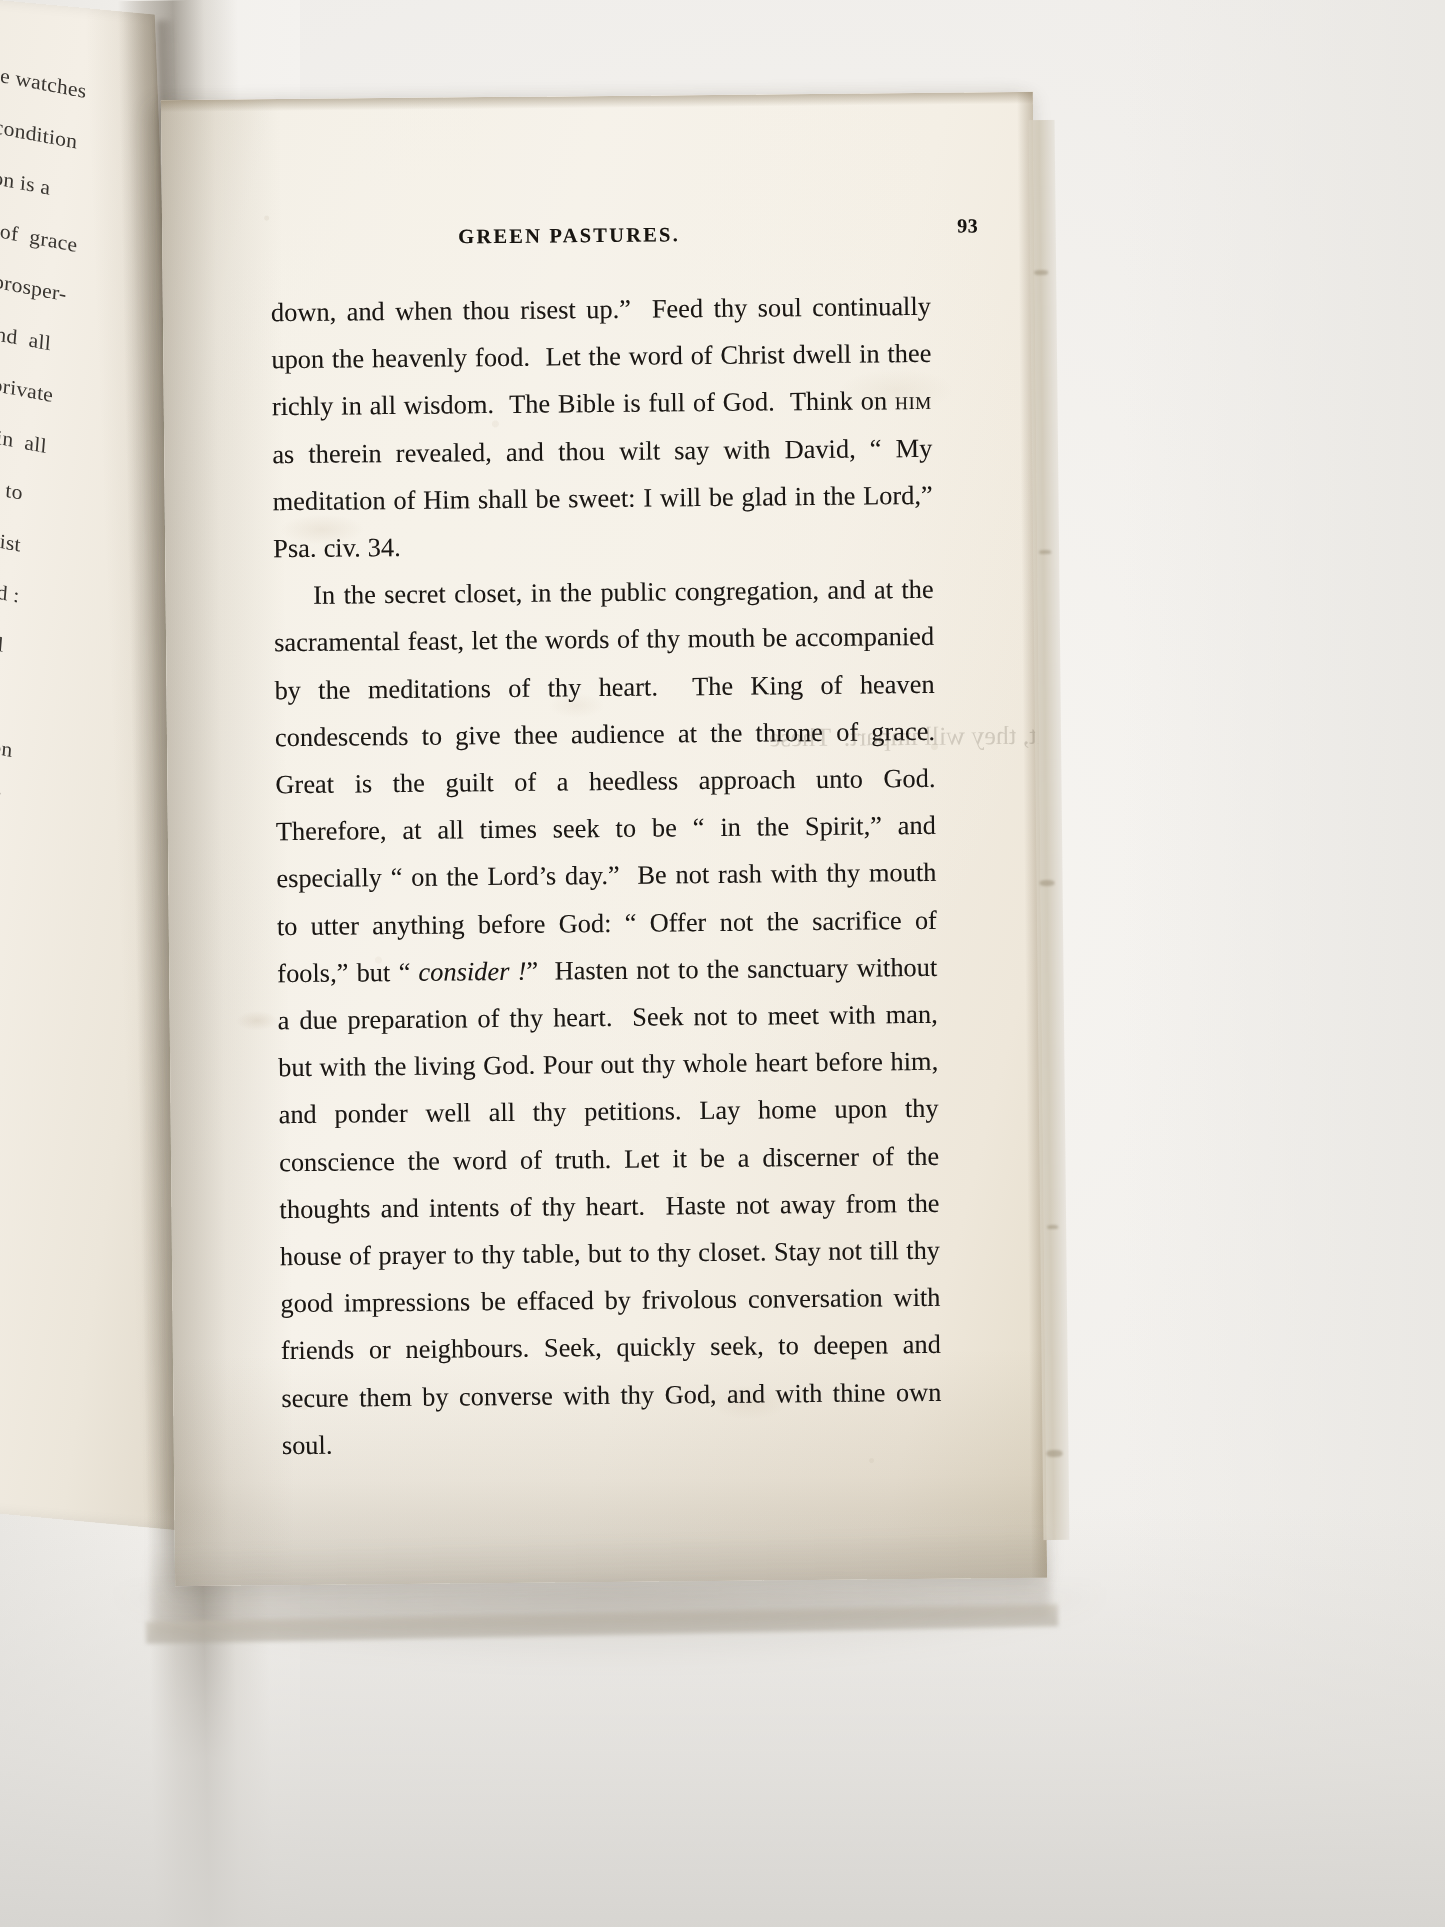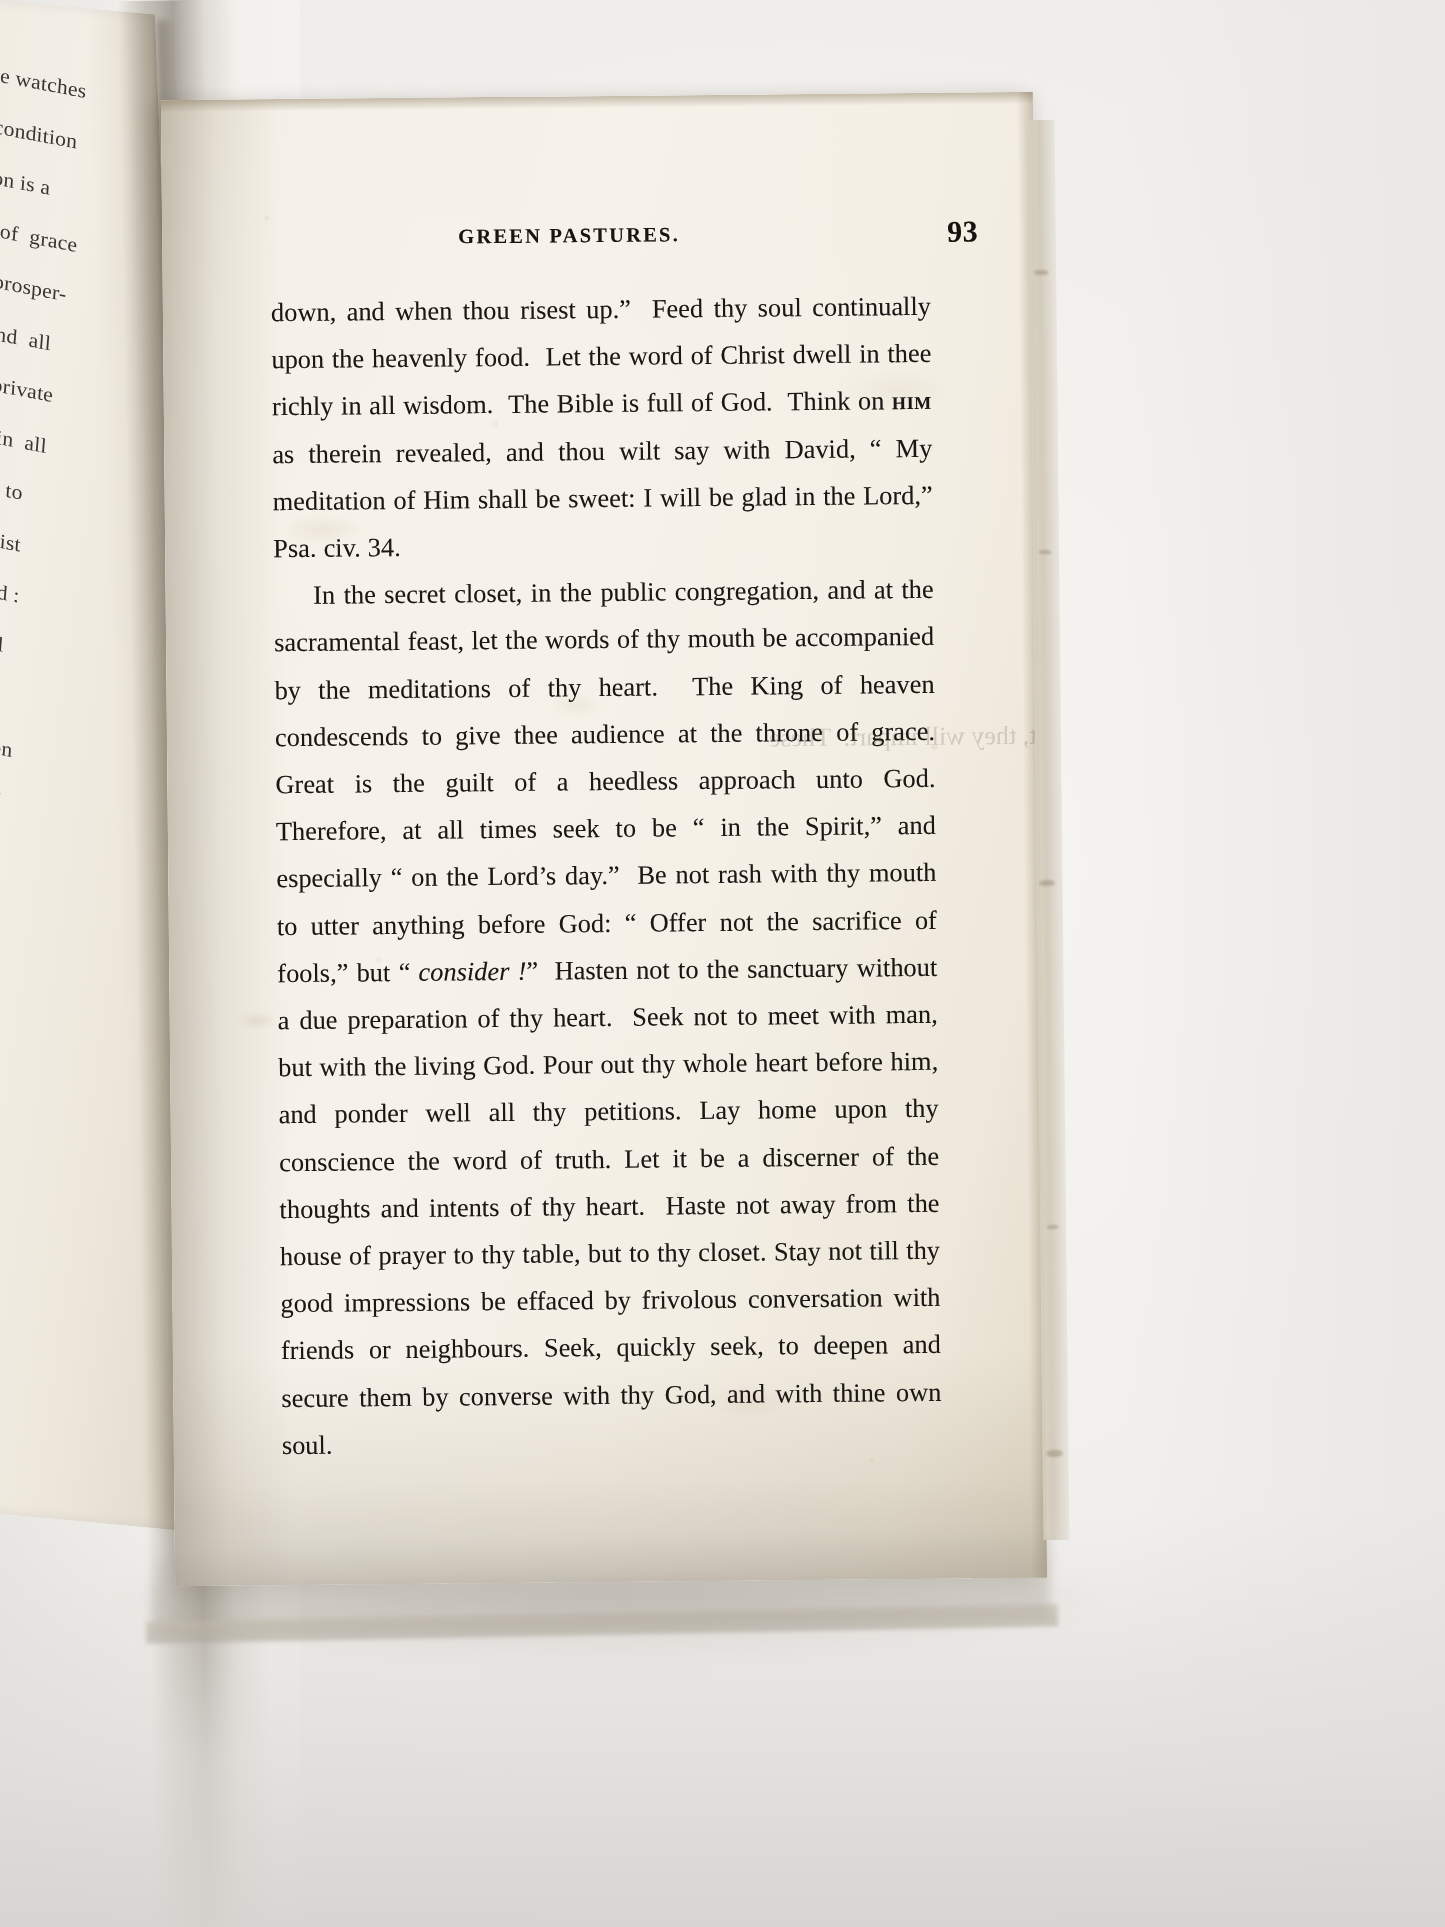--- a/index.html
+++ b/index.html
@@ -166,21 +166,21 @@
     position: absolute; left: 188px; top: 0;
     font-size: 20.5px;
     letter-spacing: 2.2px;
     color: #181511;
     font-variant: small-caps;
     text-transform: uppercase;
     font-weight: 700;
   }
   #folio {
     position: absolute; right: -48px; top: -6px;
-    font-size: 30px;
+    font-size: 20px;
     font-weight: 700;
     color: #15120f;
     letter-spacing: .5px;
   }
 
   .para {
     font-size: 26.4px;
     line-height: 47.2px;
     color: #1a1714;
     text-align: justify;
@@ -188,21 +188,20 @@
     -webkit-hyphens: none;
     hyphens: none;
     white-space: pre-wrap;
     word-spacing: .5px;
   }
   .para + .para { margin-top: 0; }
   .para .sc {
     font-variant: small-caps;
     text-transform: lowercase;
     letter-spacing: .6px;
-    font-weight: bold;
   }
   .para em { font-style: italic; }
 
   
   #text-block { text-shadow: 0 0 .6px rgba(30,24,16,.30); }
 
   
   #show-through {
     position: absolute;
     left: 300px; top: 620px;

